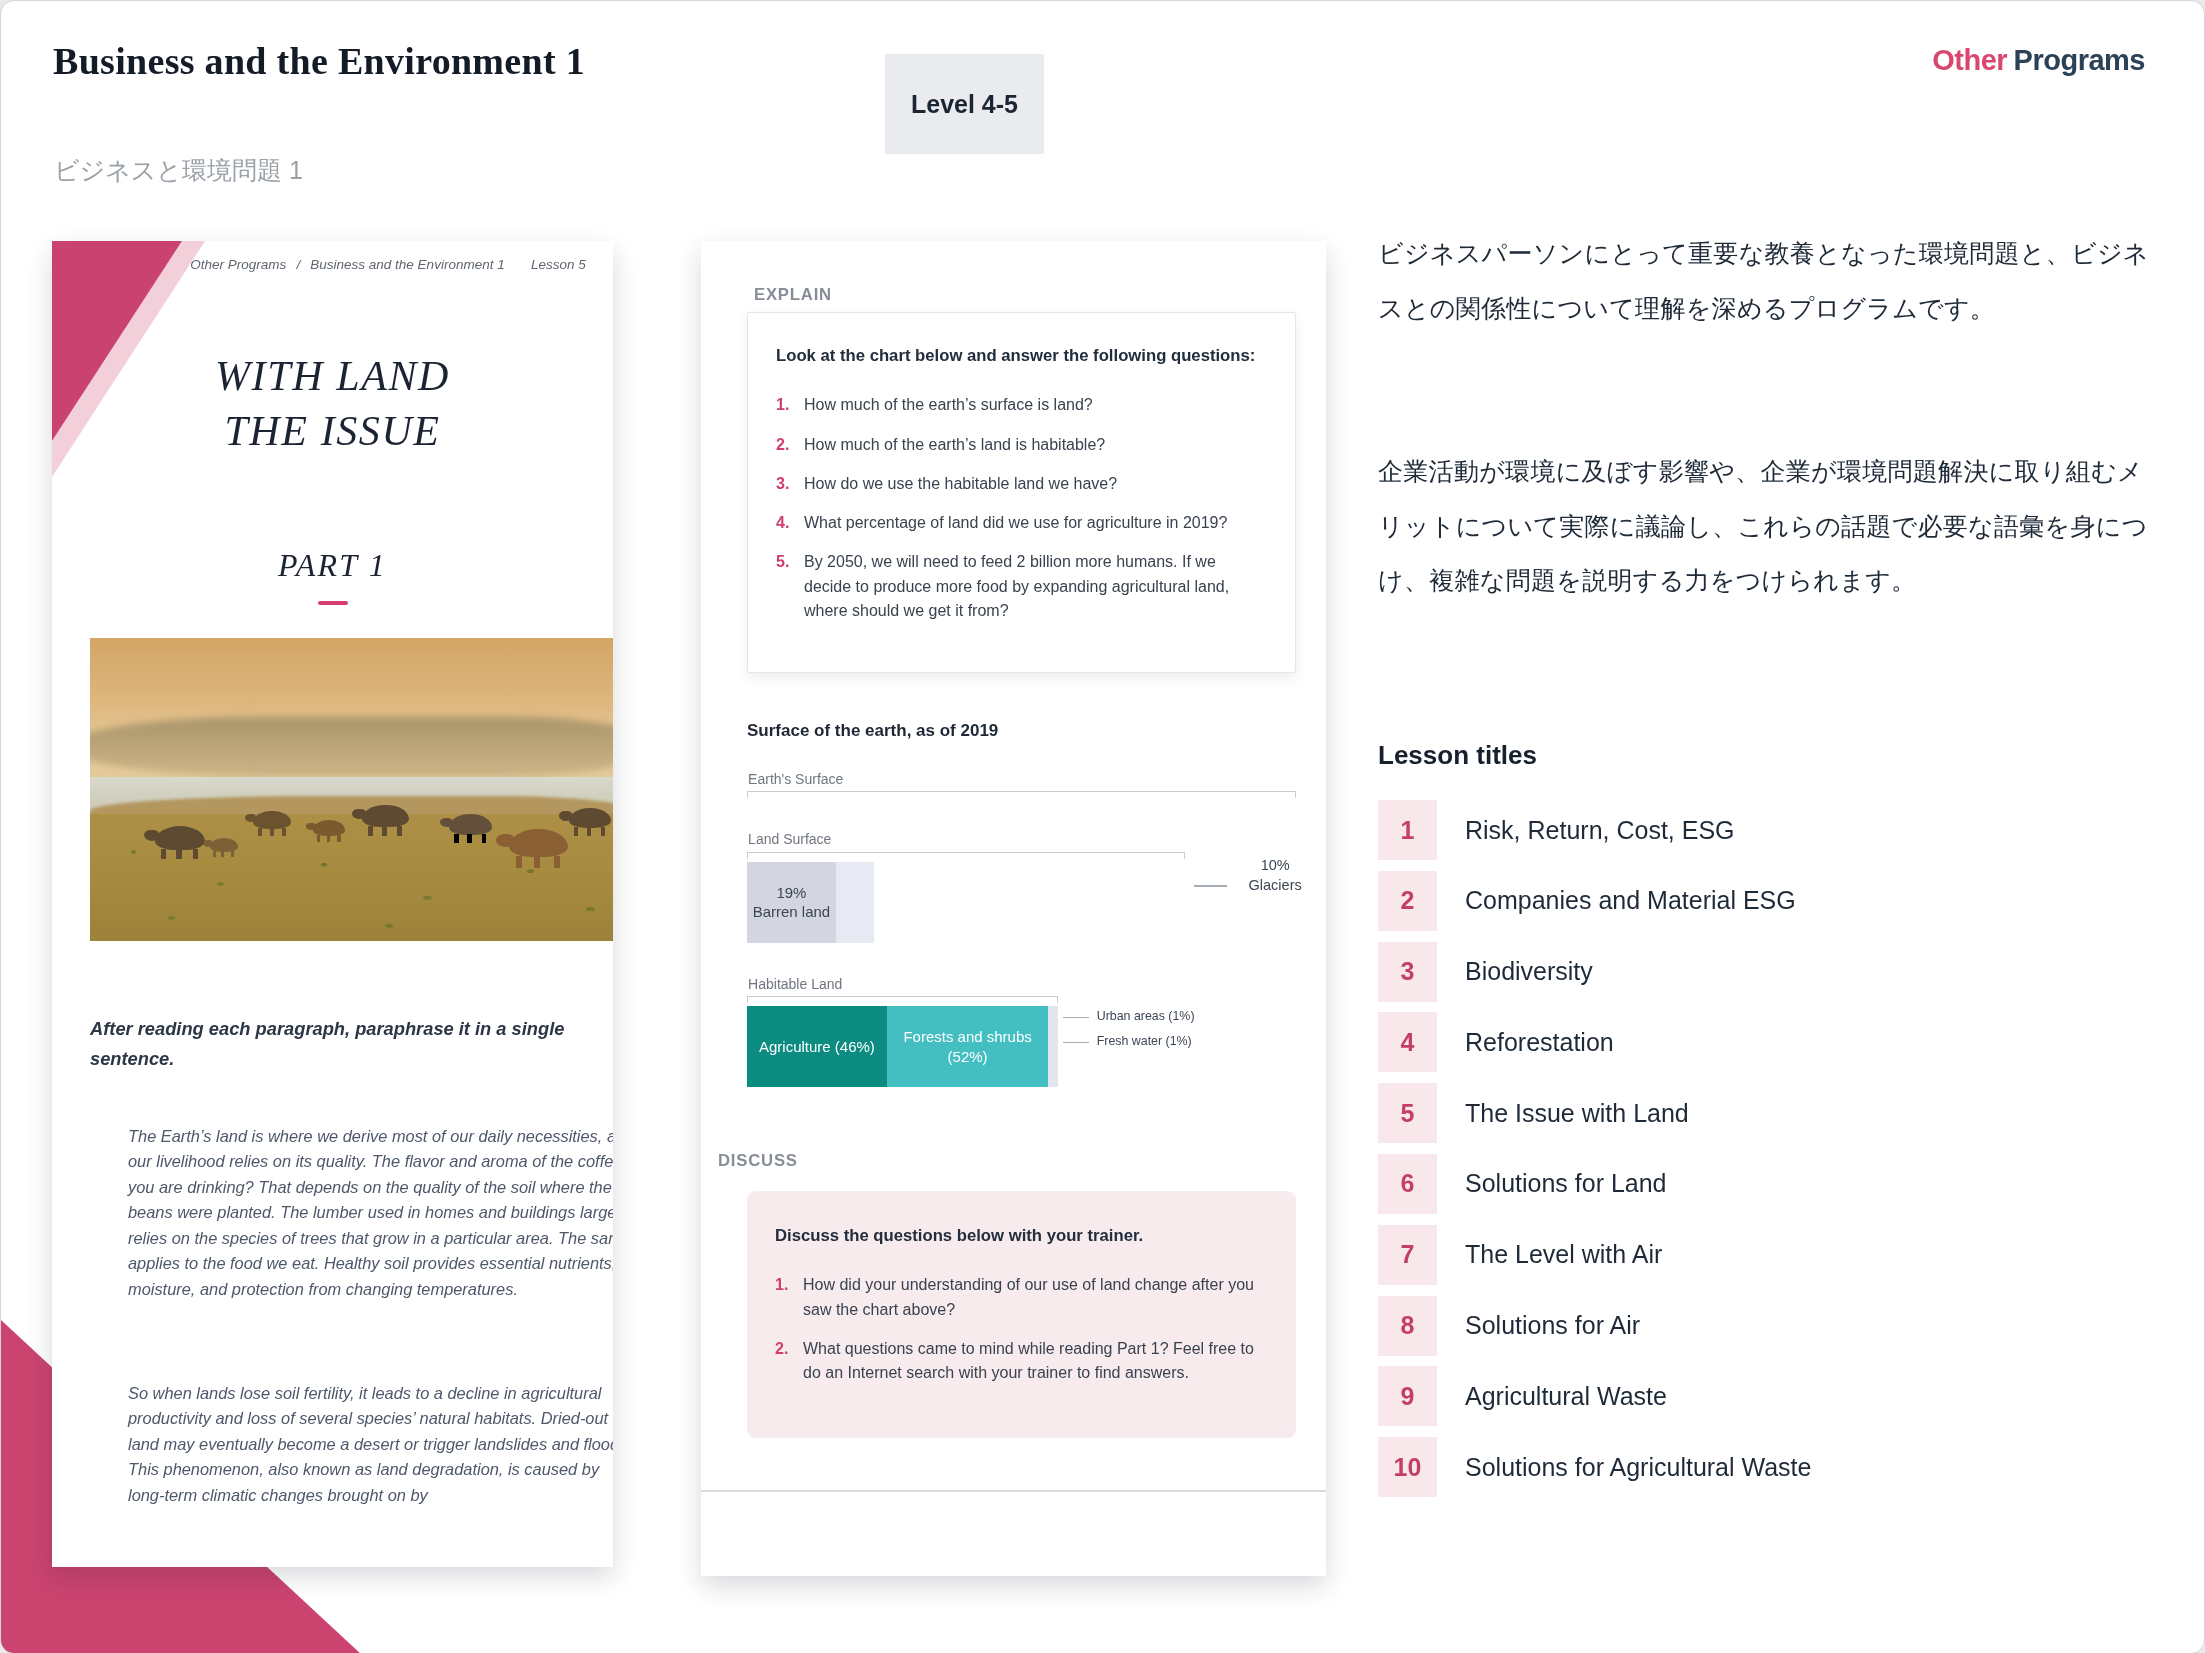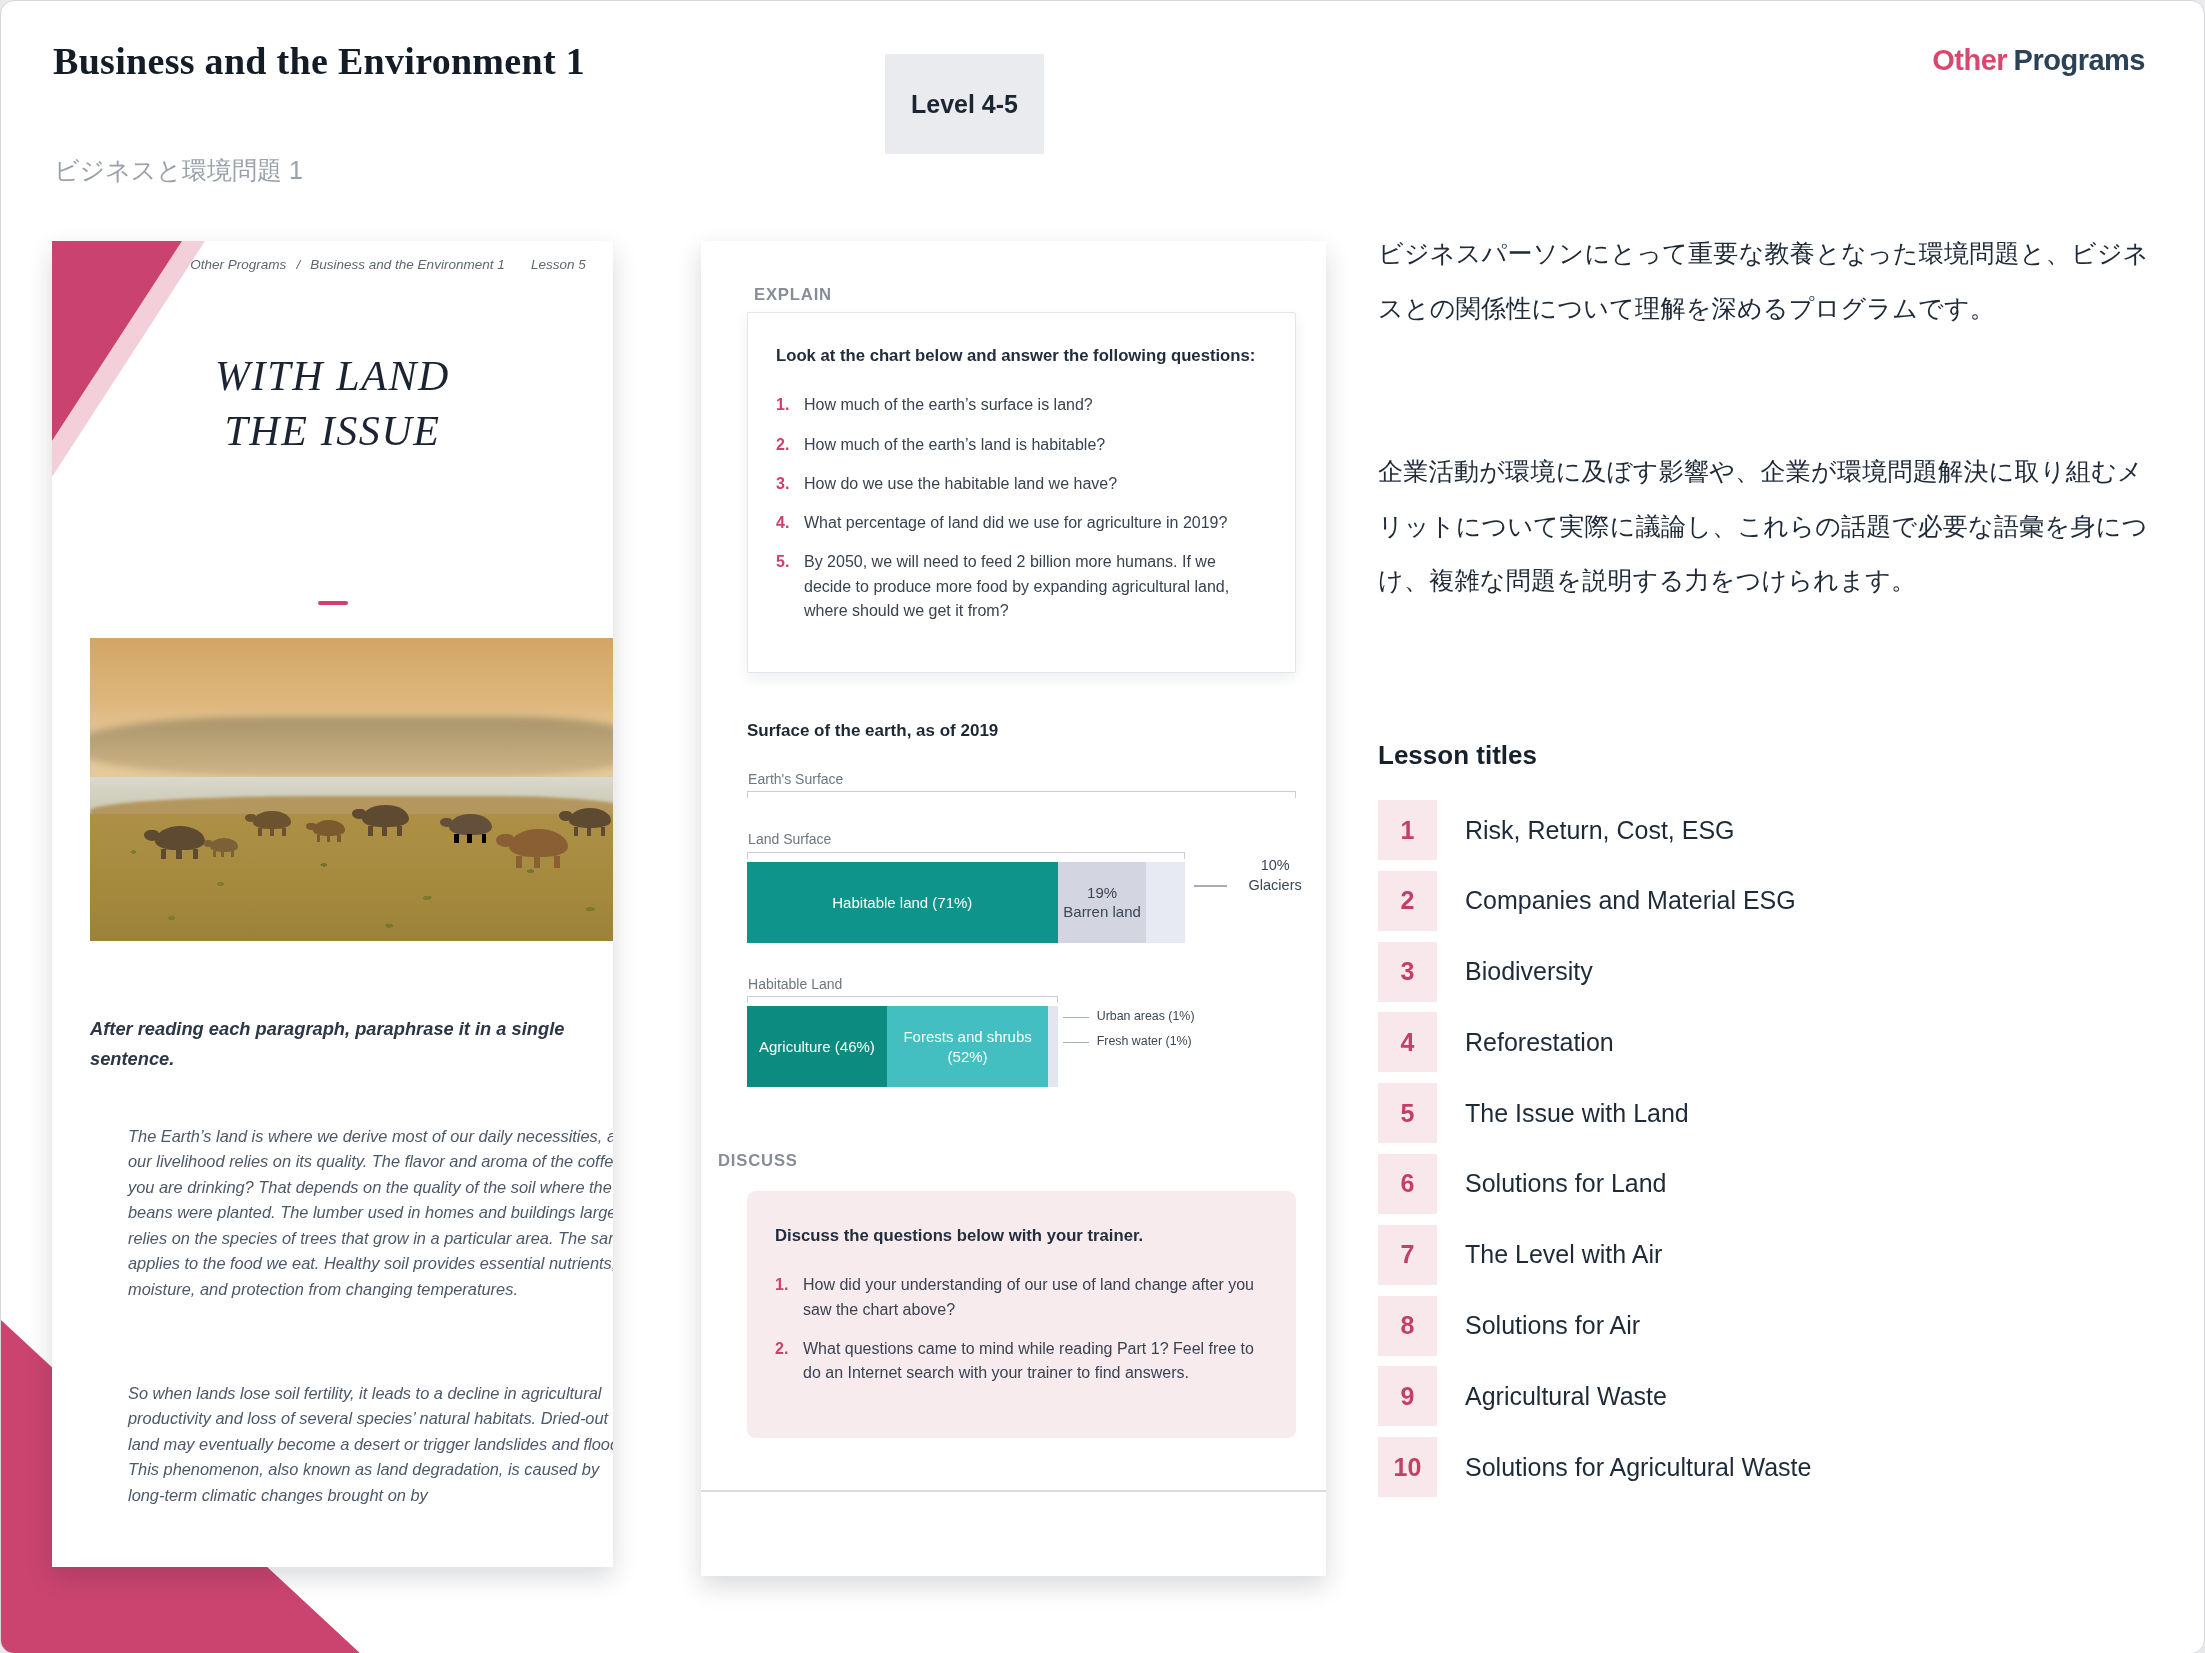--- a/index.html
+++ b/index.html
@@ -113,20 +113,21 @@
     <div class="crumb">
       <span>Other Programs</span>
       <span>/</span>
       <span>Business and the Environment 1</span>
       <span class="lesson">Lesson 5</span>
     </div>
     <div class="doc-title">
       <div>WITH LAND</div>
       <div>THE ISSUE</div>
     </div>
+    <div class="doc-part">PART 1</div>
     <div class="part-dash"></div>
 
     <div class="photo">
       <div class="ph-sky"></div>
       <div class="ph-trees"></div>
       <div class="ph-haze"></div>
       <div class="ph-water"></div>
       <div class="ph-bank"></div>
       <div class="ph-field"></div>
       <div class="cow" style="left:12%;top:62%;width:50px;height:24px;color:#5e4a31"></div>
@@ -176,23 +177,20 @@
     <div class="chart-title">Surface of the earth, as of 2019</div>
     <div class="chart-rows">
         <div class="chart-row" style="width: 100%;">
           <div class="crow-label">Earth's Surface</div>
           <div class="bracket"></div>
         </div>
         <div class="chart-row" style="width: 79.7%;">
           <div class="crow-label">Land Surface</div>
           <div class="bracket"></div>
           <div class="bar">
-            <div class="seg" style="width: 71%; background: rgb(14, 148, 139); color: rgb(255, 255, 255);">
-              <div>Habitable land (71%)</div>
-            </div>
             <div class="seg" style="width: 20.3%; background: rgb(211, 214, 224); color: rgb(60, 70, 84);">
               <div>19%</div>
               <div>Barren land</div>
             </div>
             <div class="seg" style="width: 8.7%; background: rgb(232, 234, 243); color: rgb(60, 70, 84);"></div>
           </div>
           <div class="conn" style="left: calc(100% + 9.7px); top: 54px; width: 33px;"></div>
           <div class="callout-r">
             <div>10%</div>
             <div>Glaciers</div>

